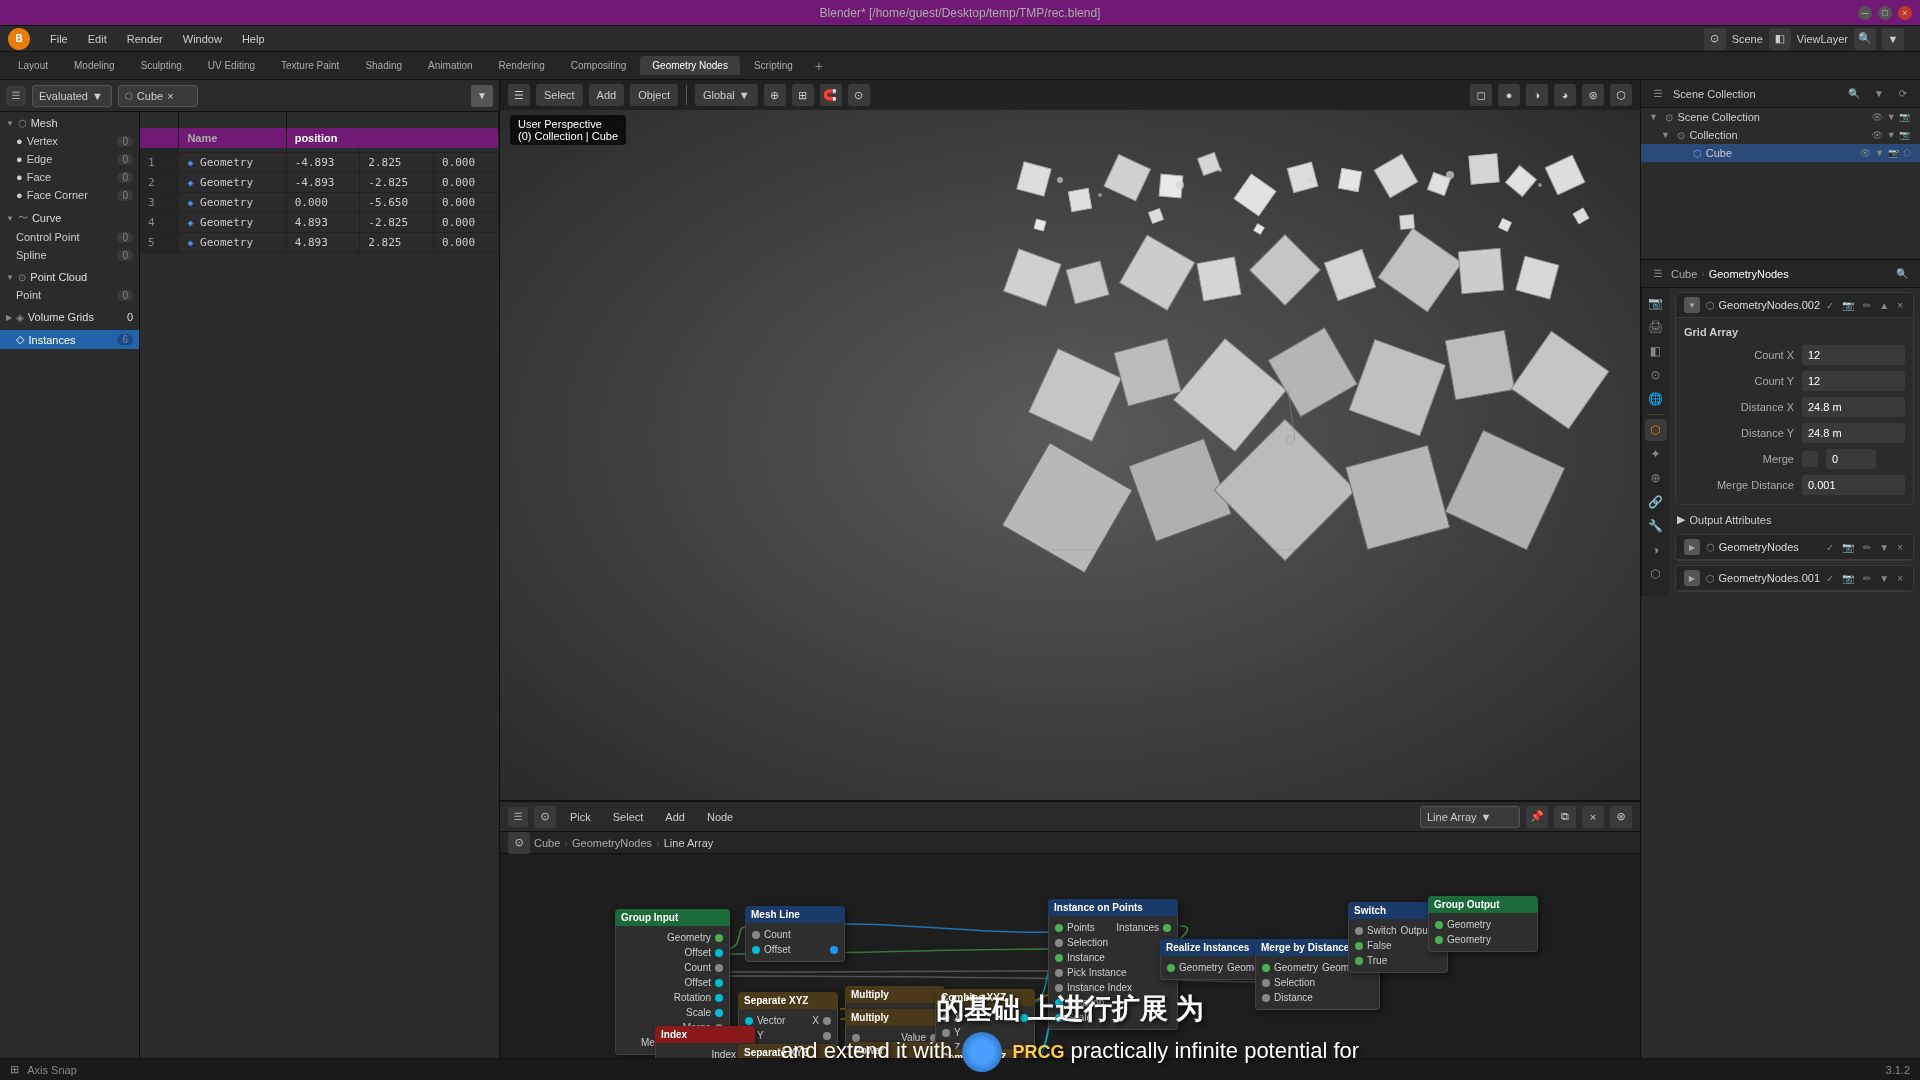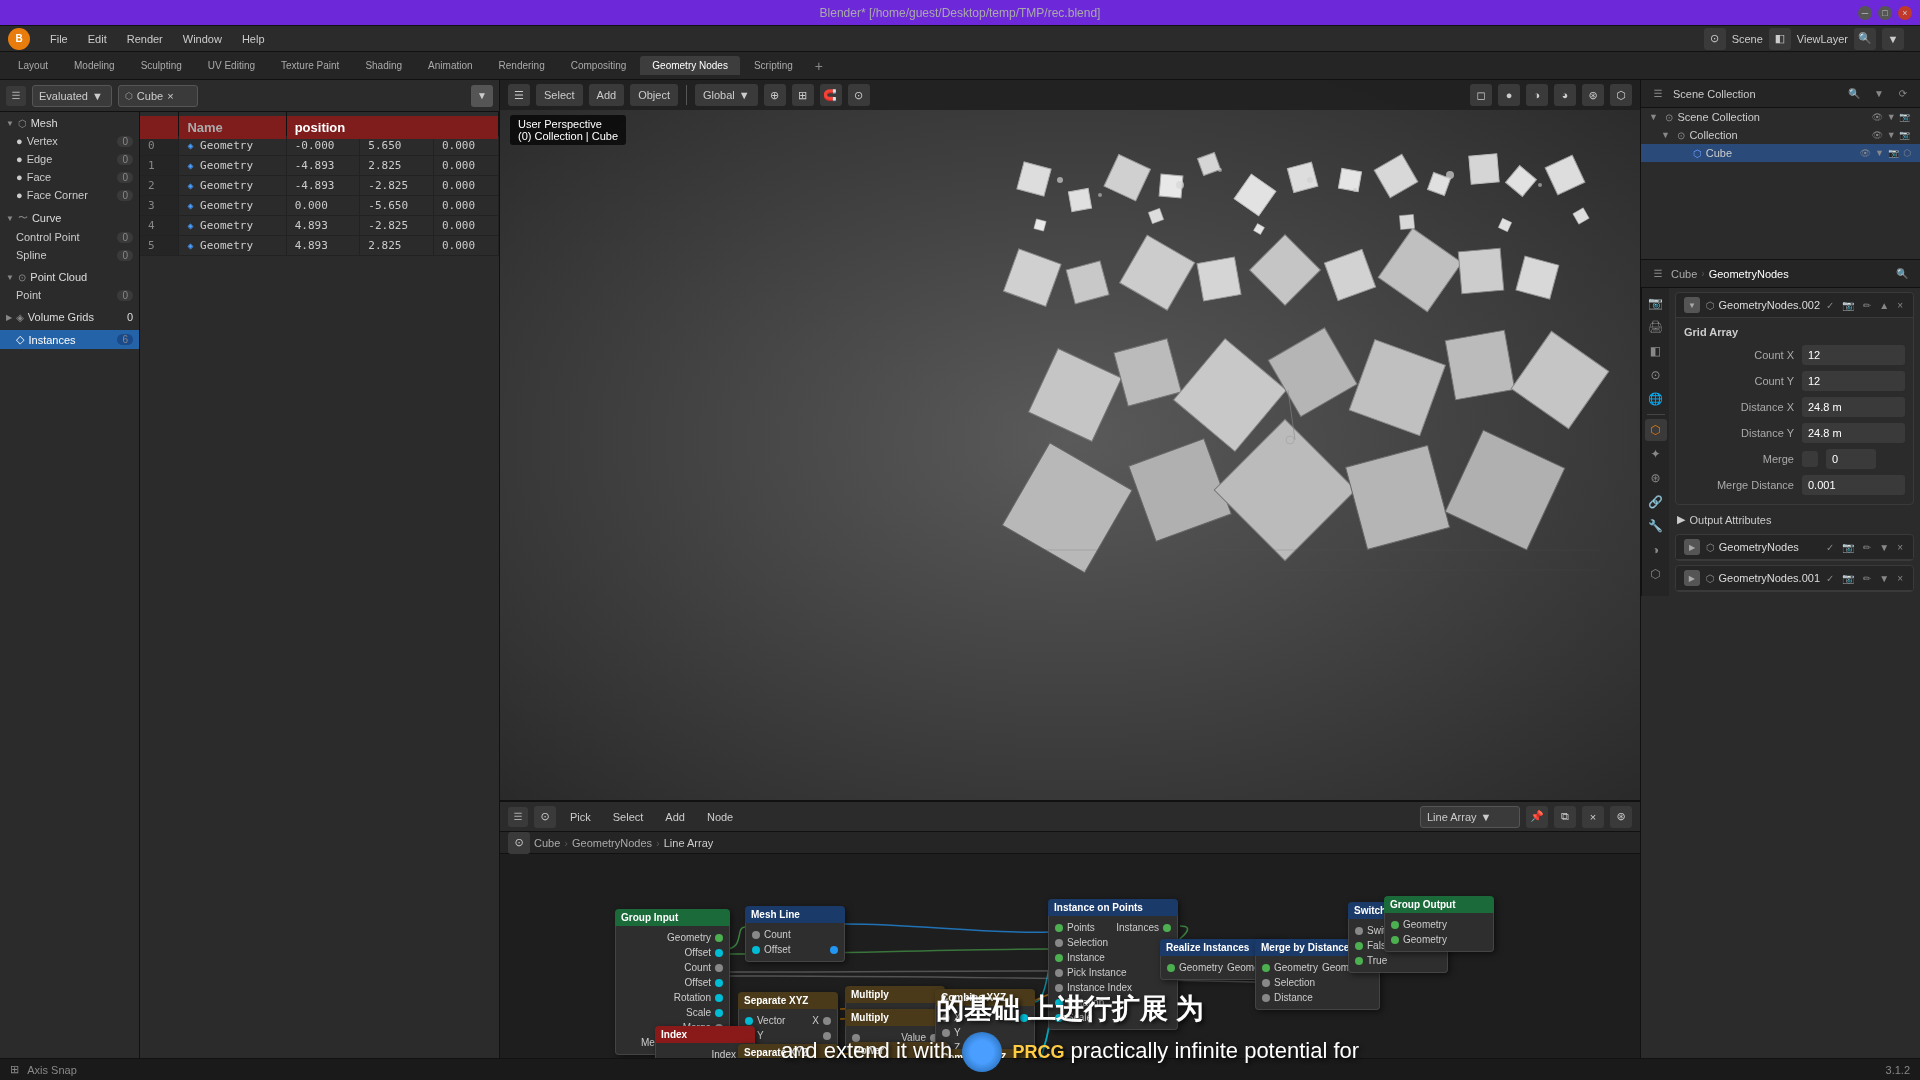--- a/index.html
+++ b/index.html
@@ -11,21 +11,21 @@
       font-size: 11px;
       color: #ccc;
       overflow: hidden;
       position: relative;
     }
 
     
     #title-bar {
       width: 100%;
       height: 26px;
-      background: #6d28d9;
+      background: #701a75;
       display: flex;
       align-items: center;
       justify-content: center;
       position: relative;
       border-bottom: 1px solid #111;
     }
     #title-bar .title-text {
       font-size: 12px;
       color: #aaa;
     }
@@ -207,29 +207,29 @@
     #spreadsheet-table-area {
       flex: 1;
       overflow: auto;
       background: #2b2b2b;
     }
     #spreadsheet-table {
       width: 100%;
       border-collapse: collapse;
     }
     #spreadsheet-table thead th {
-      background: #7f1d1d;
+      background: #701a75;
       padding: 4px 8px;
       text-align: left;
-      font-size: 13px;
+      font-size: 11px;
       color: #aaa;
       border-bottom: 1px solid #111;
       border-right: 1px solid #111;
       position: sticky;
-      top: 4px;
+      top: 16px;
     }
     #spreadsheet-table thead th.sort-active {
       color: #fff;
     }
     #spreadsheet-table tbody tr {
       border-bottom: 1px solid #222;
     }
     #spreadsheet-table tbody td {
       padding: 3px 8px;
       font-size: 11px;
@@ -1254,21 +1254,21 @@
               <div class="socket socket-green"></div>
               <span style="flex:1;">False</span>
             </div>
             <div class="node-row">
               <div class="socket socket-green"></div>
               <span style="flex:1;">True</span>
             </div>
           </div>
         </div>
 
-        <div class="node" style="left:884px;top:42px;width:110px;">
+        <div class="node" style="left:928px;top:42px;width:110px;">
           <div class="node-header" style="background:#1a6a3a;">
             <span>Group Output</span>
           </div>
           <div class="node-body">
             <div class="node-row">
               <div class="socket socket-green"></div>
               <span style="flex:1;">Geometry</span>
             </div>
             <div class="node-row">
               <div class="socket socket-green"></div>

